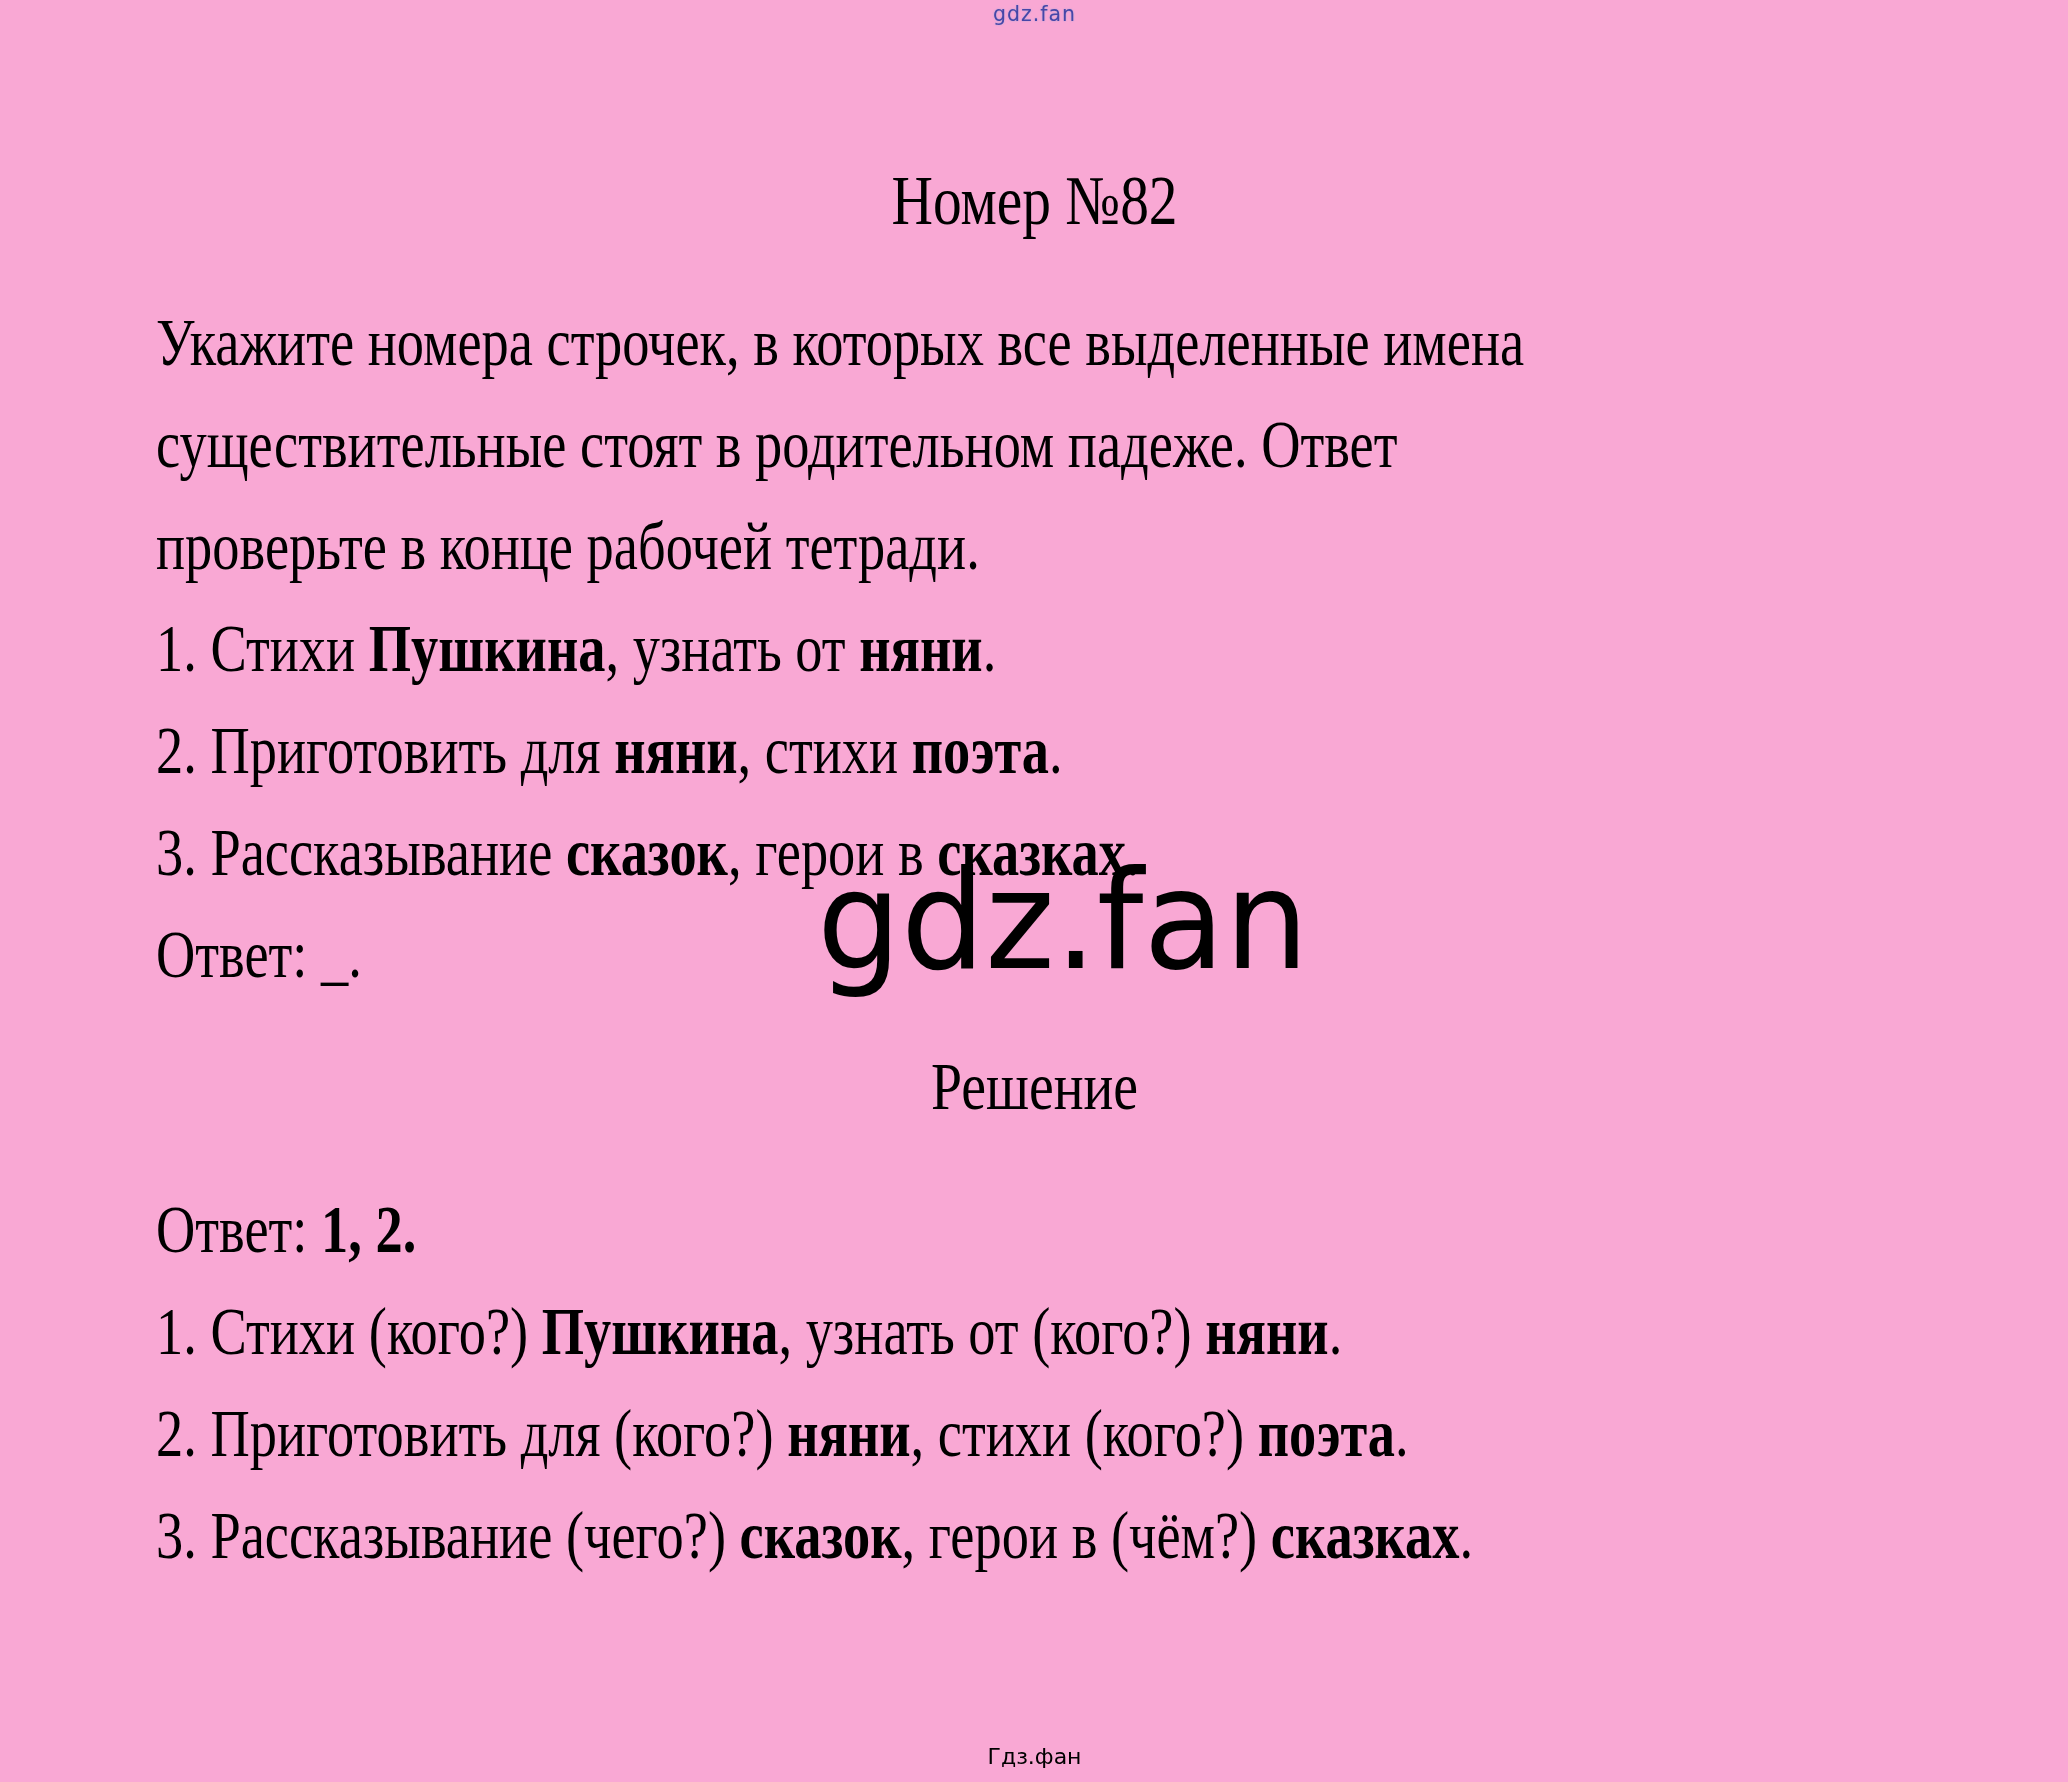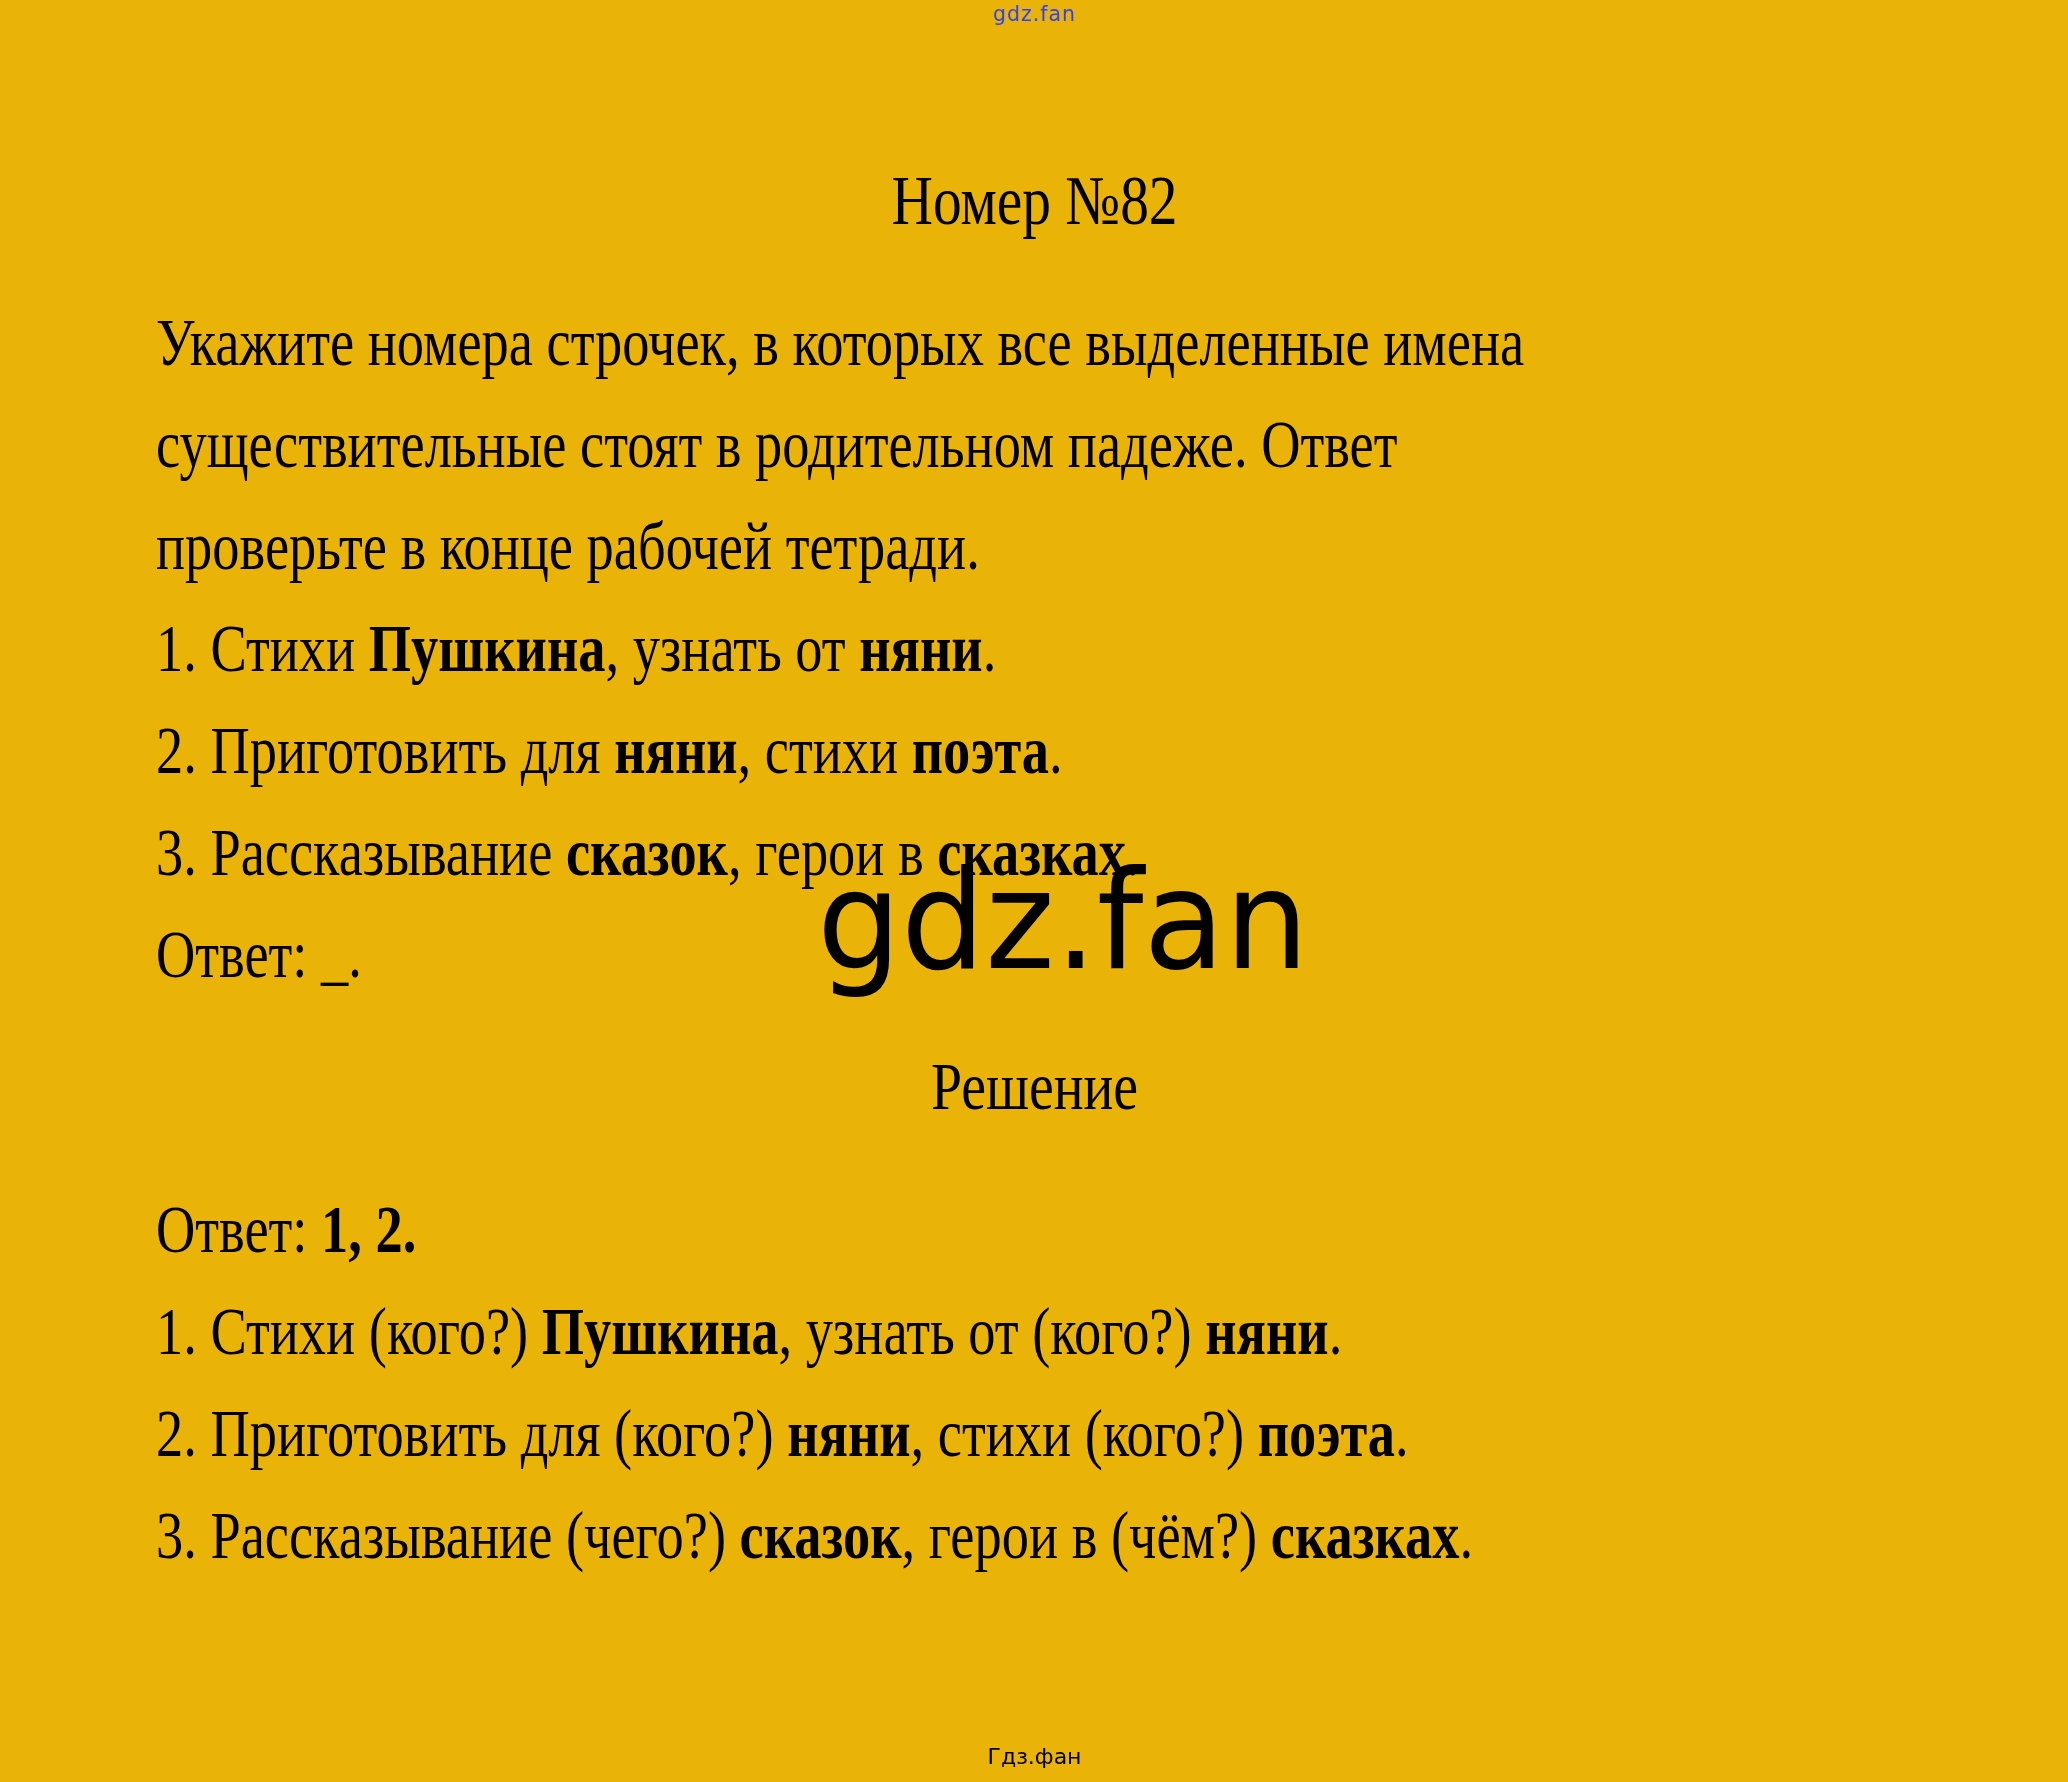--- a/index.html
+++ b/index.html
@@ -1,20 +1,20 @@
 <!DOCTYPE html>
 <html><head>
 <meta charset="utf-8">
 <style>
   html,body{margin:0;padding:0;background:#ffffff;}
   .page{
     position:relative;
     width:2069px;
     height:1783px;
-    background:#eab308;
+    background:#f9a8d4;
     color:#000000;
     font-family:"Liberation Serif","DejaVu Serif",serif;
     overflow:hidden;
   }
   
   .wm-top{
     position:absolute;
     top:2px; left:0;
     width:100%;
     text-align:center;

